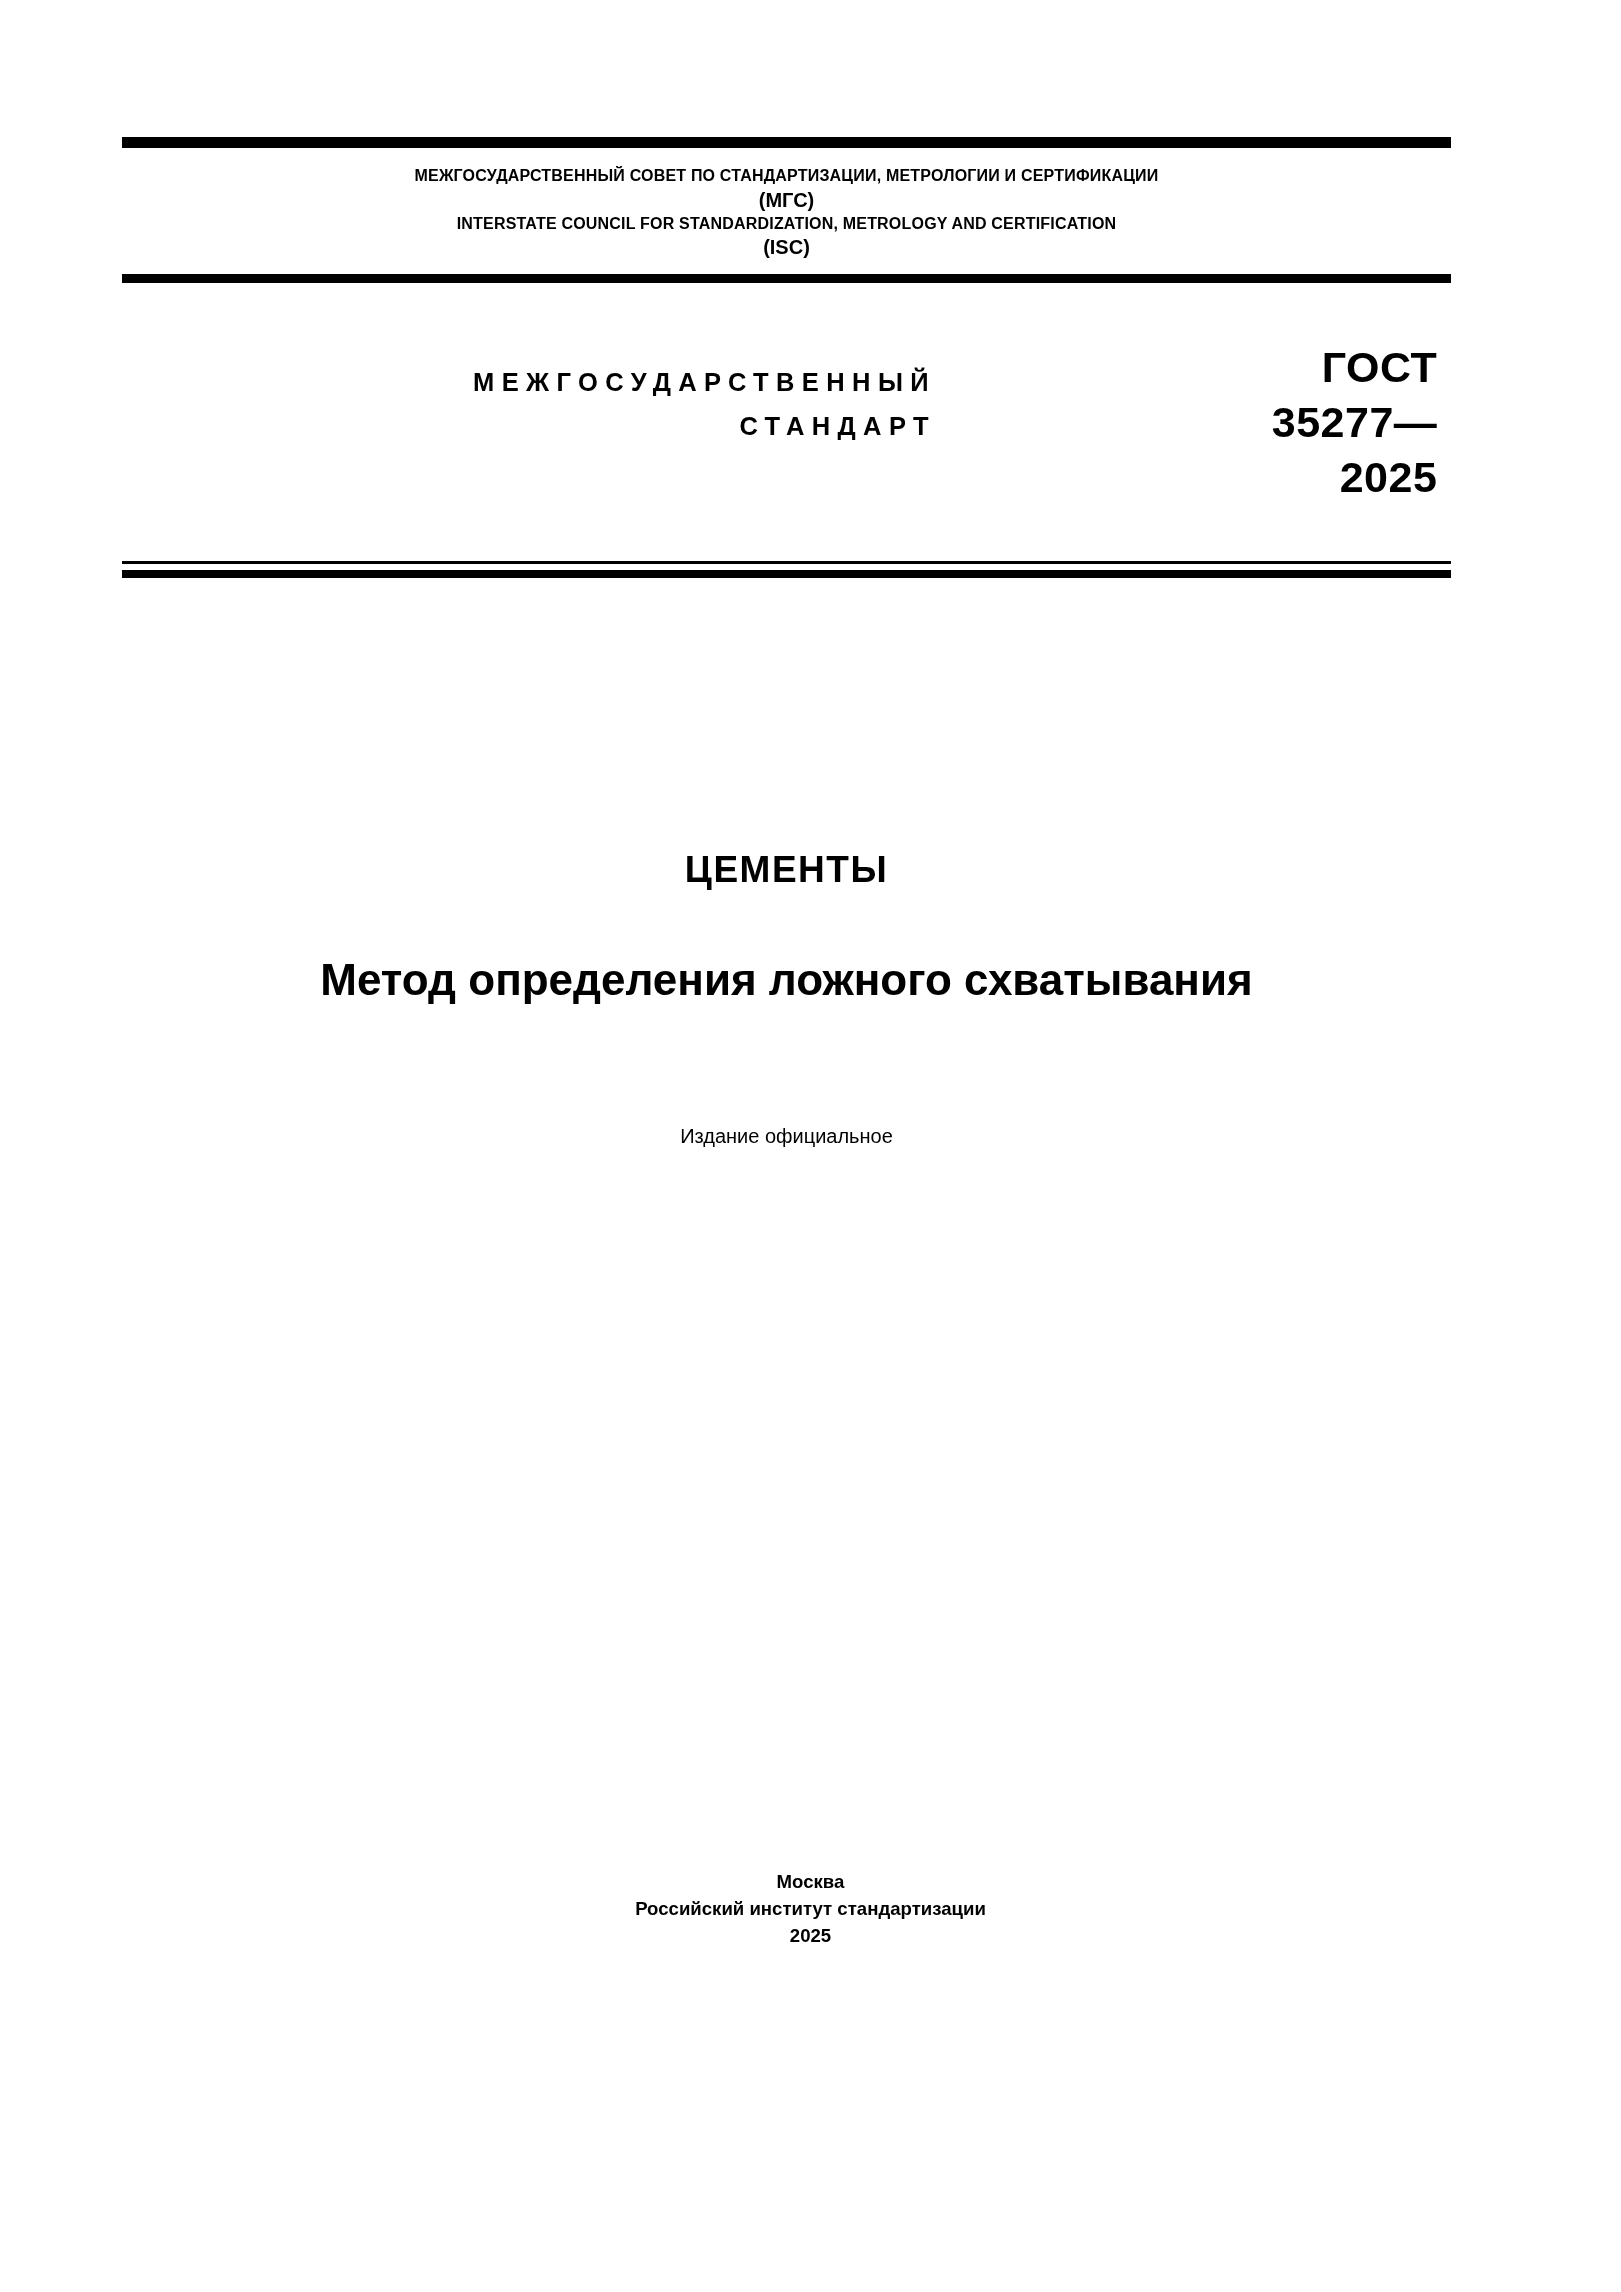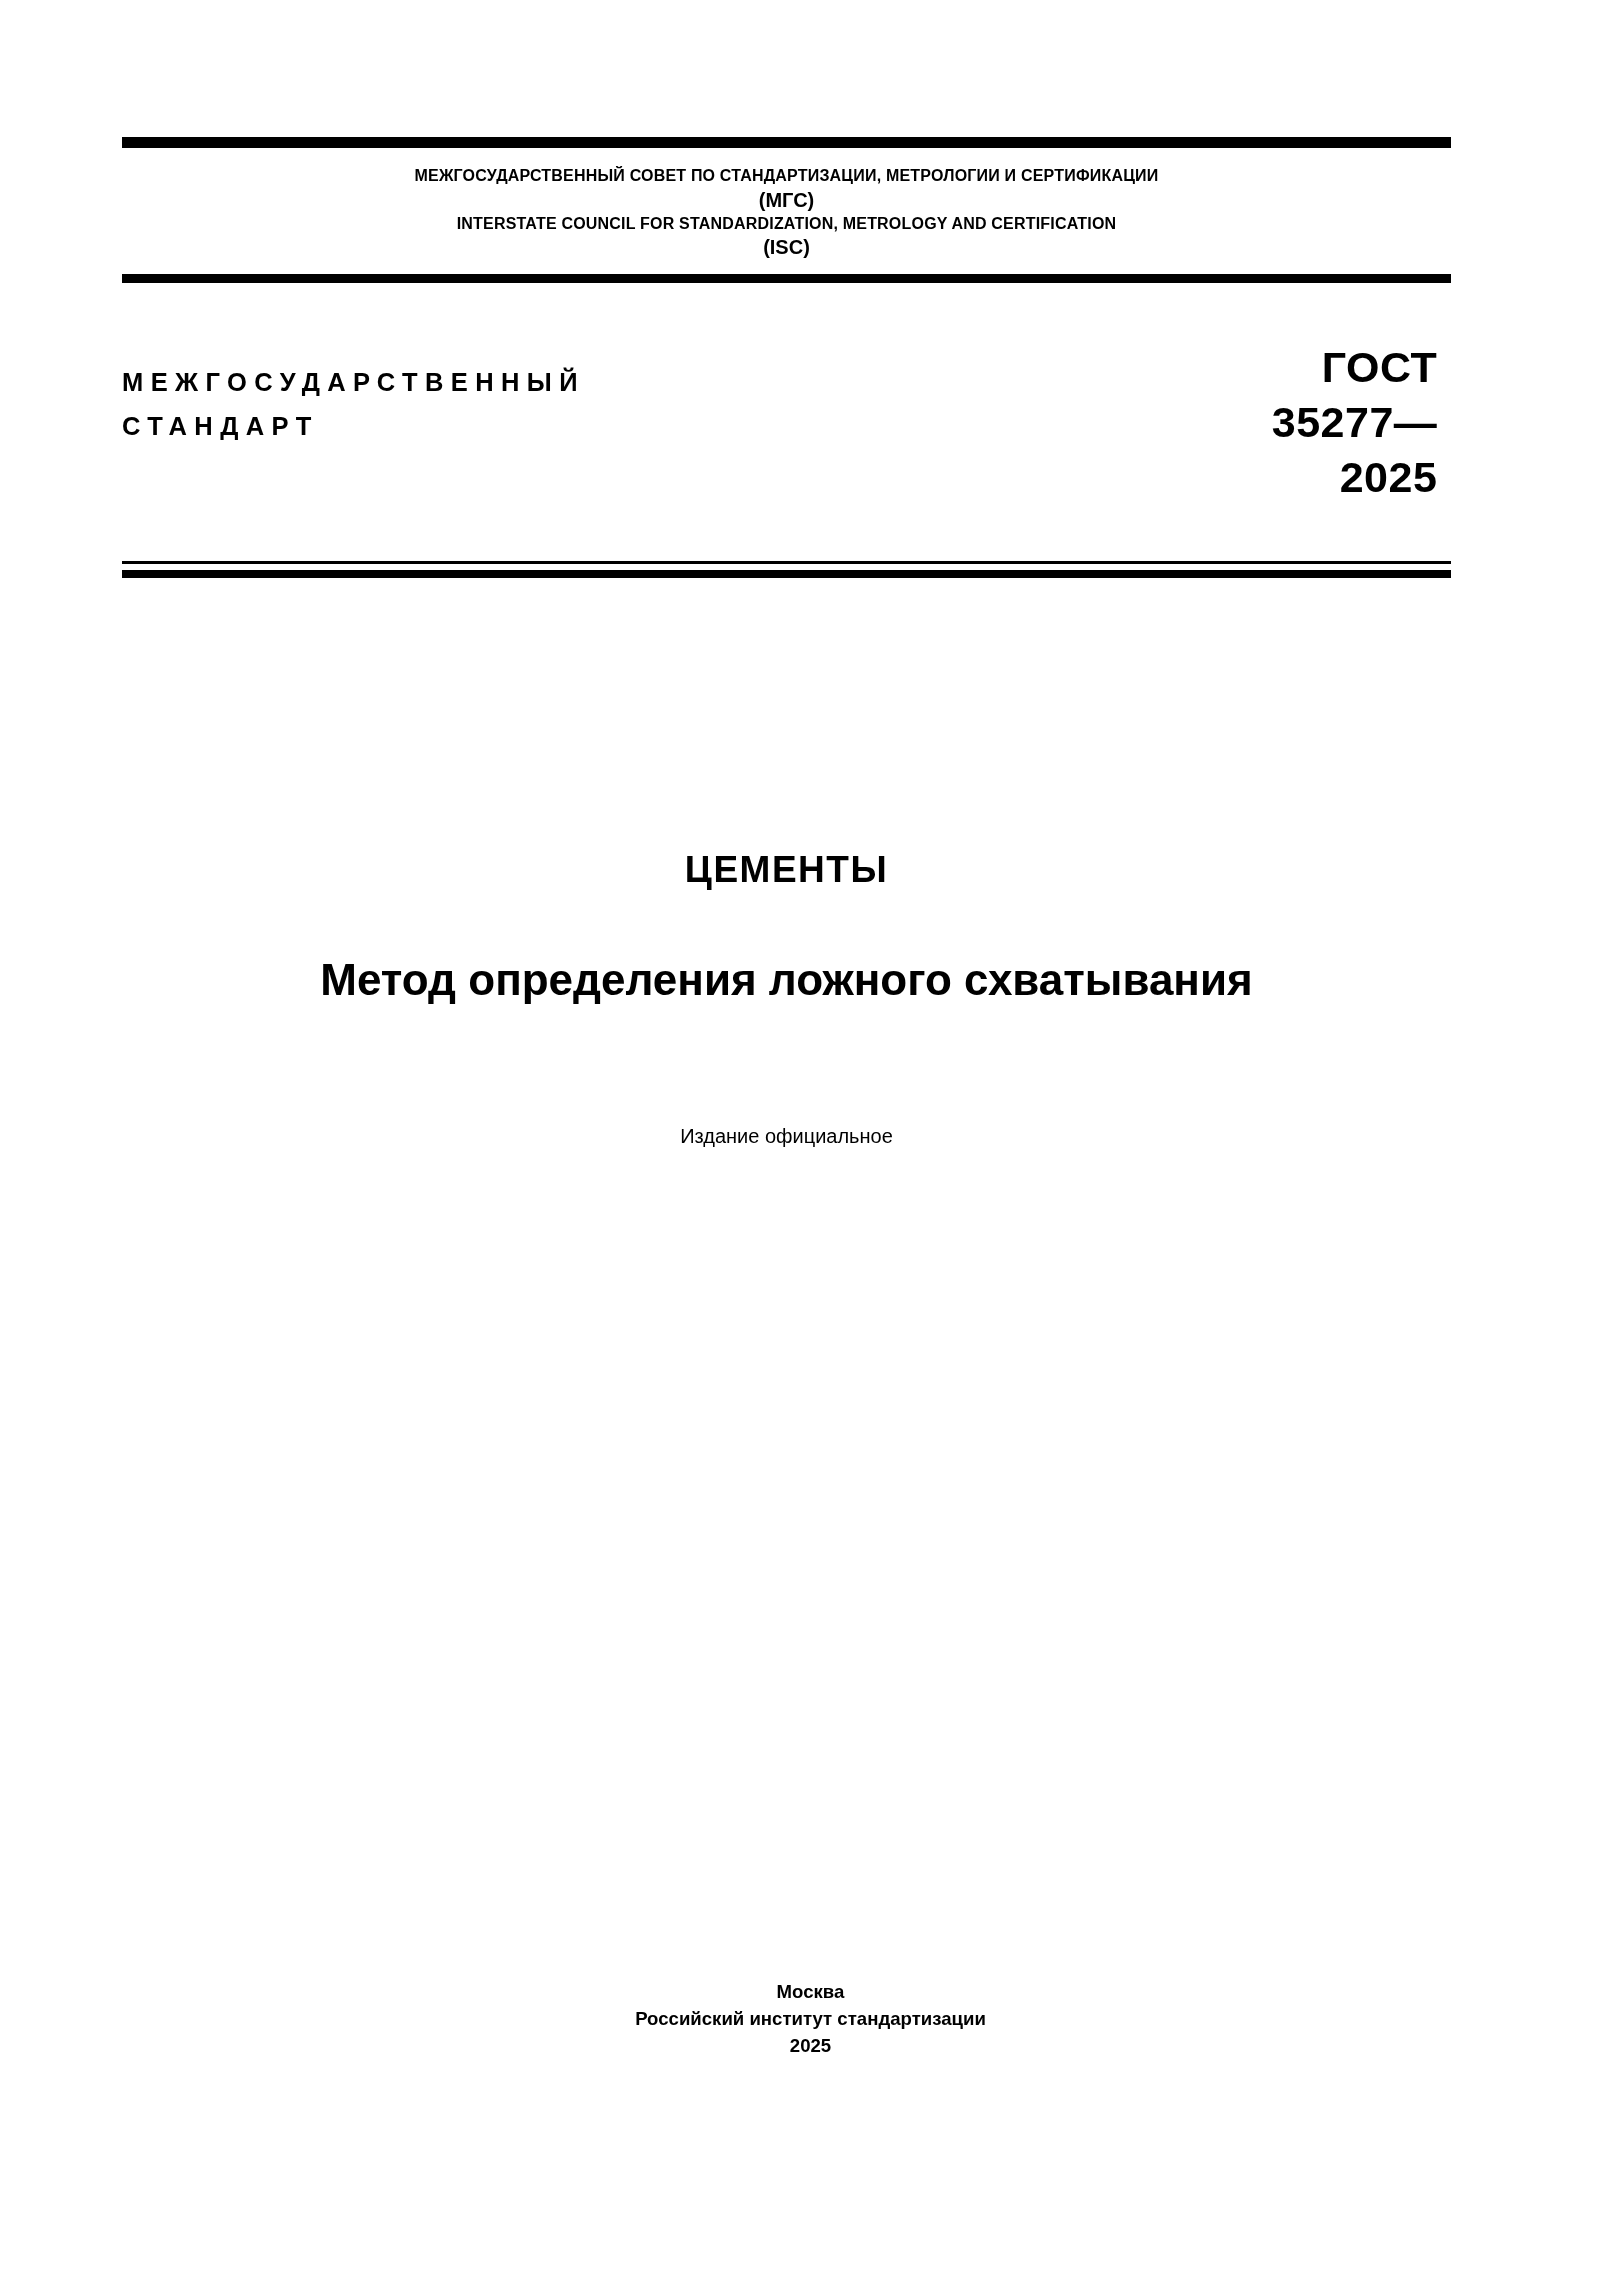--- a/index.html
+++ b/index.html
@@ -68,21 +68,21 @@
   .std-row {
     display: flex;
     align-items: flex-start;
     justify-content: space-between;
     padding: 57px 0 0 0;
     min-height: 245px;
     box-sizing: border-box;
   }
   .std-type {
     width: 814px;
-    text-align: left;
+    text-align: right;
     padding-top: 21.6px;
   }
   .std-type .l1,
   .std-type .l2 {
     font-size: 25.5px;
     font-weight: bold;
     letter-spacing: 7.4px;
     line-height: 1.72;
   }
   .std-number {
@@ -125,21 +125,21 @@
   .official {
     margin-top: 116px;
     font-size: 20px;
     font-weight: normal;
   }
 
   
   .imprint {
     position: absolute;
     left: 0;
-    top: 1978px;
+    top: 1868px;
     width: 1621px;
     text-align: center;
   }
   .imprint div {
     font-size: 18.6px;
     font-weight: bold;
     line-height: 1.46;
   }
 </style>
 </head>

